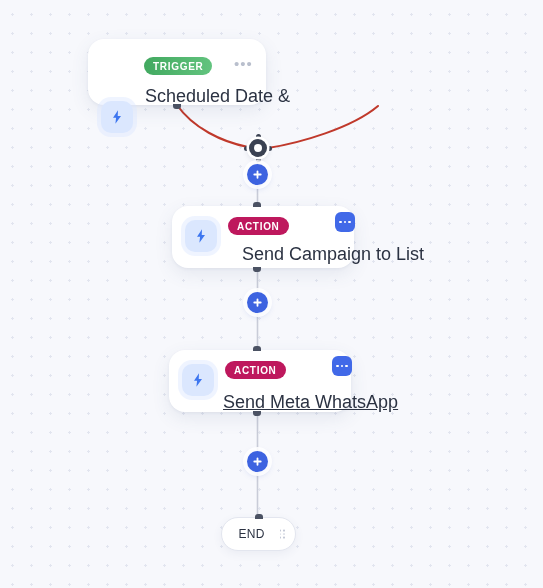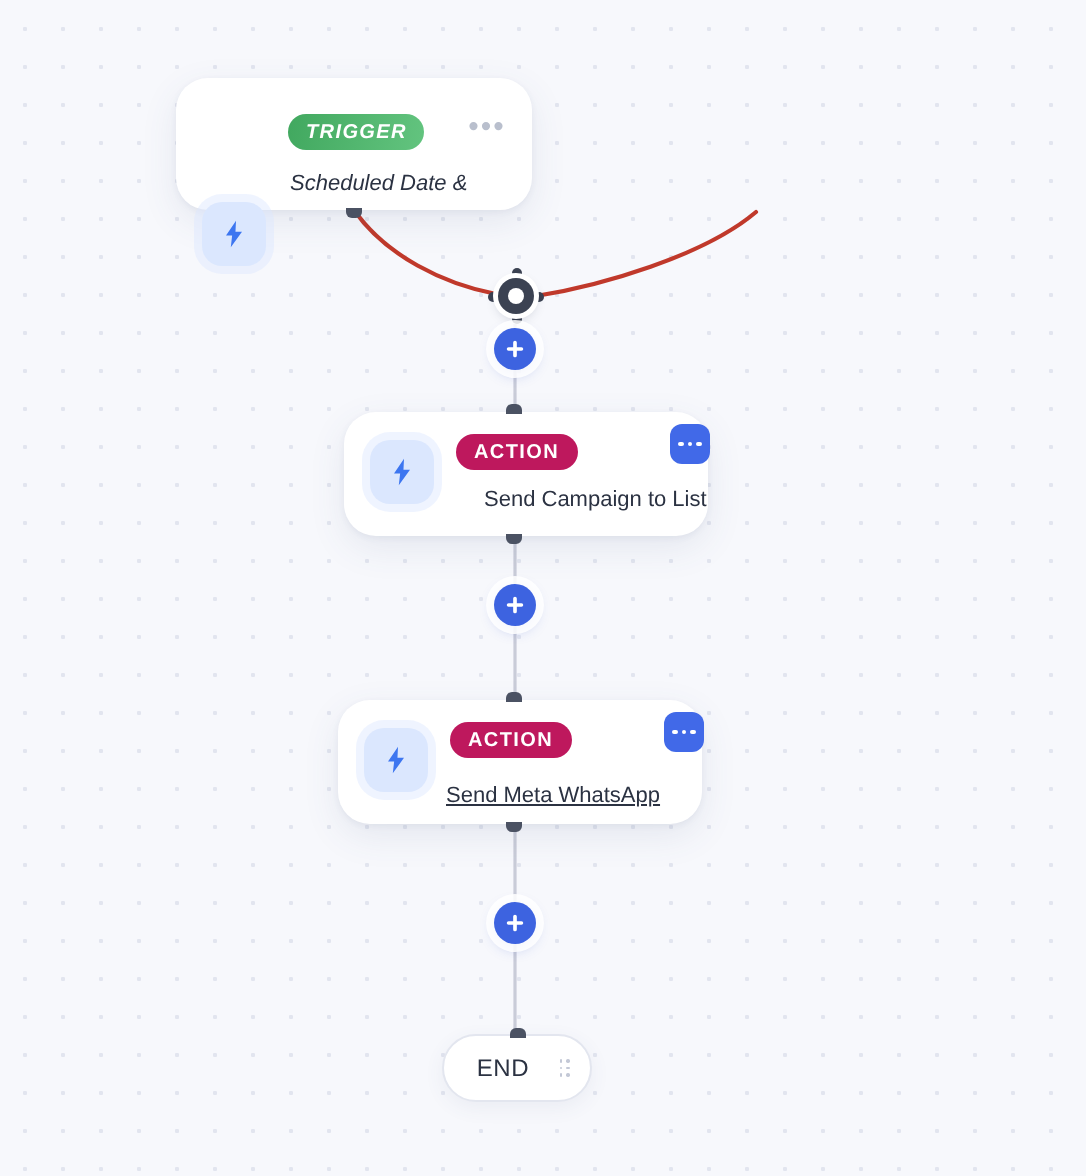--- a/index.html
+++ b/index.html
@@ -73,21 +73,21 @@
   }
   .badge-trigger {
     background: linear-gradient(100deg, #41a85f 0%, #63c47f 100%);
   }
   .badge-action {
     background: #be185d;
   }
 
   .node-title {
     position: absolute;
-    font-size: 11px;
+    font-size: 18px;
     color: #2b3242;
     white-space: nowrap;
   }
 
   
   .dots-plain {
     position: absolute;
     color: #b9bfcd;
     font-size: 15px;
     line-height: 10px;
@@ -252,21 +252,21 @@
 
     <path d="M 378 106 C 352 128, 300 143, 268 148" fill="none" stroke="#c0392b" stroke-width="2.1" stroke-linecap="round"></path>
 
     <line x1="257.5" y1="162" x2="257.5" y2="207" stroke="#c9ccd8" stroke-width="1.6"></line>
 
     <line x1="257.5" y1="268" x2="257.5" y2="352" stroke="#c9ccd8" stroke-width="1.6"></line>
 
     <line x1="257.5" y1="412" x2="257.5" y2="517" stroke="#c9ccd8" stroke-width="1.6"></line>
   </svg>
 
-  <div class="node-card" style="left:88px; top:39px; width:178px; height:66px;font-style:italic;">
+  <div class="node-card" style="left:88px; top:39px; width:178px; height:66px;">
     <div class="bolt-badge" style="left:13px; top:62px;">
       <svg width="16" height="16" viewBox="0 0 24 24" aria-hidden="true">
         <path d="M13.5 2 L6 13.2 h4.6 L9.6 22 L18 10.4 h-4.9 Z" fill="#3d76f0"></path>
       </svg>
     </div>
     <div class="type-badge badge-trigger" style="left:56px; top:18px;">TRIGGER</div>
     <div class="node-title" style="left:57px; top:47px;">Scheduled Date &amp;</div>
     <div class="dots-plain" style="left:146px; top:20px;">•••</div>
     <div class="port bottom" style="left:85px; bottom:-4px;"></div>
   </div>

